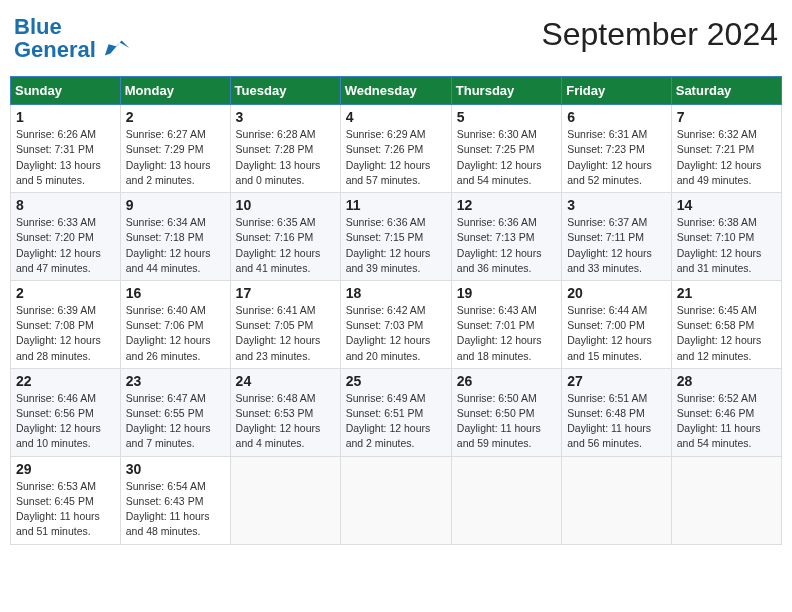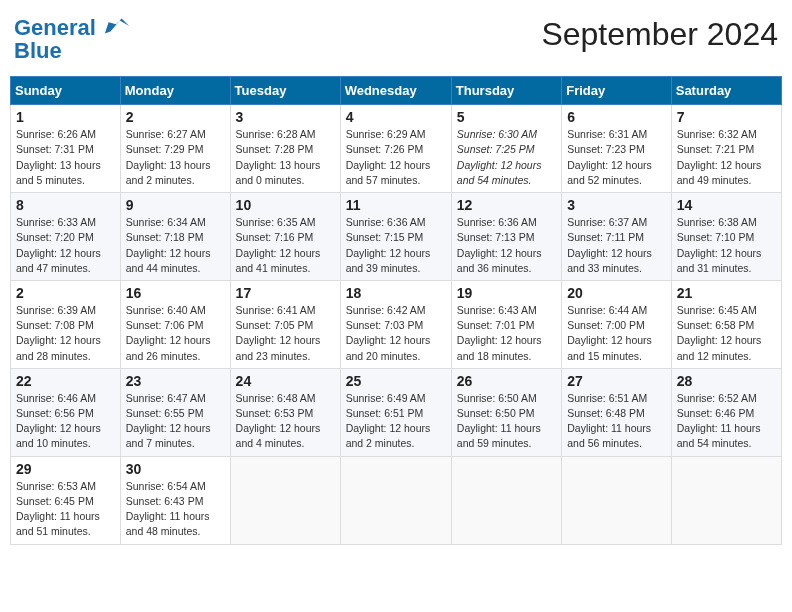--- a/index.html
+++ b/index.html
@@ -38,21 +38,21 @@
     .location {
       font-size: 15px;
       color: #444;
     }
     table {
       width: 100%;
       border-collapse: collapse;
       font-size: 11px;
     }
     thead tr th {
-      background-color: #0369a1;
+      background-color: #15803d;
       color: #fff;
       padding: 6px 4px;
       font-size: 13px;
       font-weight: bold;
       border: 1px solid #3a7fc1;
       text-align: left;
     }
     tbody tr td {
       border: 1px solid #ddd;
       vertical-align: top;
@@ -79,29 +79,29 @@
     td.empty {
       background: #f9f9f9;
     }
   </style>
 </head>
 <body>
 
 <div class="header">
   <div class="logo">
     <div>
+      <div style="font-size:22px;font-weight:bold;color:#1a6faf;line-height:1;">Blue</div>
       <div style="display:flex;align-items:center;">
         <div style="font-size:22px;font-weight:bold;color:#333;line-height:1.1;">
           <span style="color:#1a6faf;">General</span>
           <svg class="logo-icon" viewBox="0 0 30 28" width="30" height="28" style="display:inline-block;vertical-align:middle;margin-left:1px;margin-top:-6px;">
             <polygon points="8,20 18,8 28,14 20,6 14,12 6,10 2,22" fill="#1a6faf"></polygon>
           </svg>
         </div>
       </div>
-      <div style="font-size:22px;font-weight:bold;color:#1a6faf;line-height:1;">Blue</div>
     </div>
   </div>
   <div class="title-block">
     <div class="month-title">September 2024</div>
   </div>
 </div>
 
 <table>
   <thead>
     <tr id="col-headers">
@@ -139,21 +139,21 @@
         </td>
         <td>
           <span class="day-num">4</span>
           <div class="day-info" style="white-space: pre-line;">Sunrise: 6:29 AM
 Sunset: 7:26 PM
 Daylight: 12 hours
 and 57 minutes.</div>
         </td>
         <td>
           <span class="day-num">5</span>
-          <div class="day-info" style="white-space: pre-line; font-style: italic;">Sunrise: 6:30 AM
+          <div class="day-info" style="white-space: pre-line;">Sunrise: 6:30 AM
 Sunset: 7:25 PM
 Daylight: 12 hours
 and 54 minutes.</div>
         </td>
         <td>
           <span class="day-num">6</span>
           <div class="day-info" style="white-space: pre-line;">Sunrise: 6:31 AM
 Sunset: 7:23 PM
 Daylight: 12 hours
 and 52 minutes.</div>

